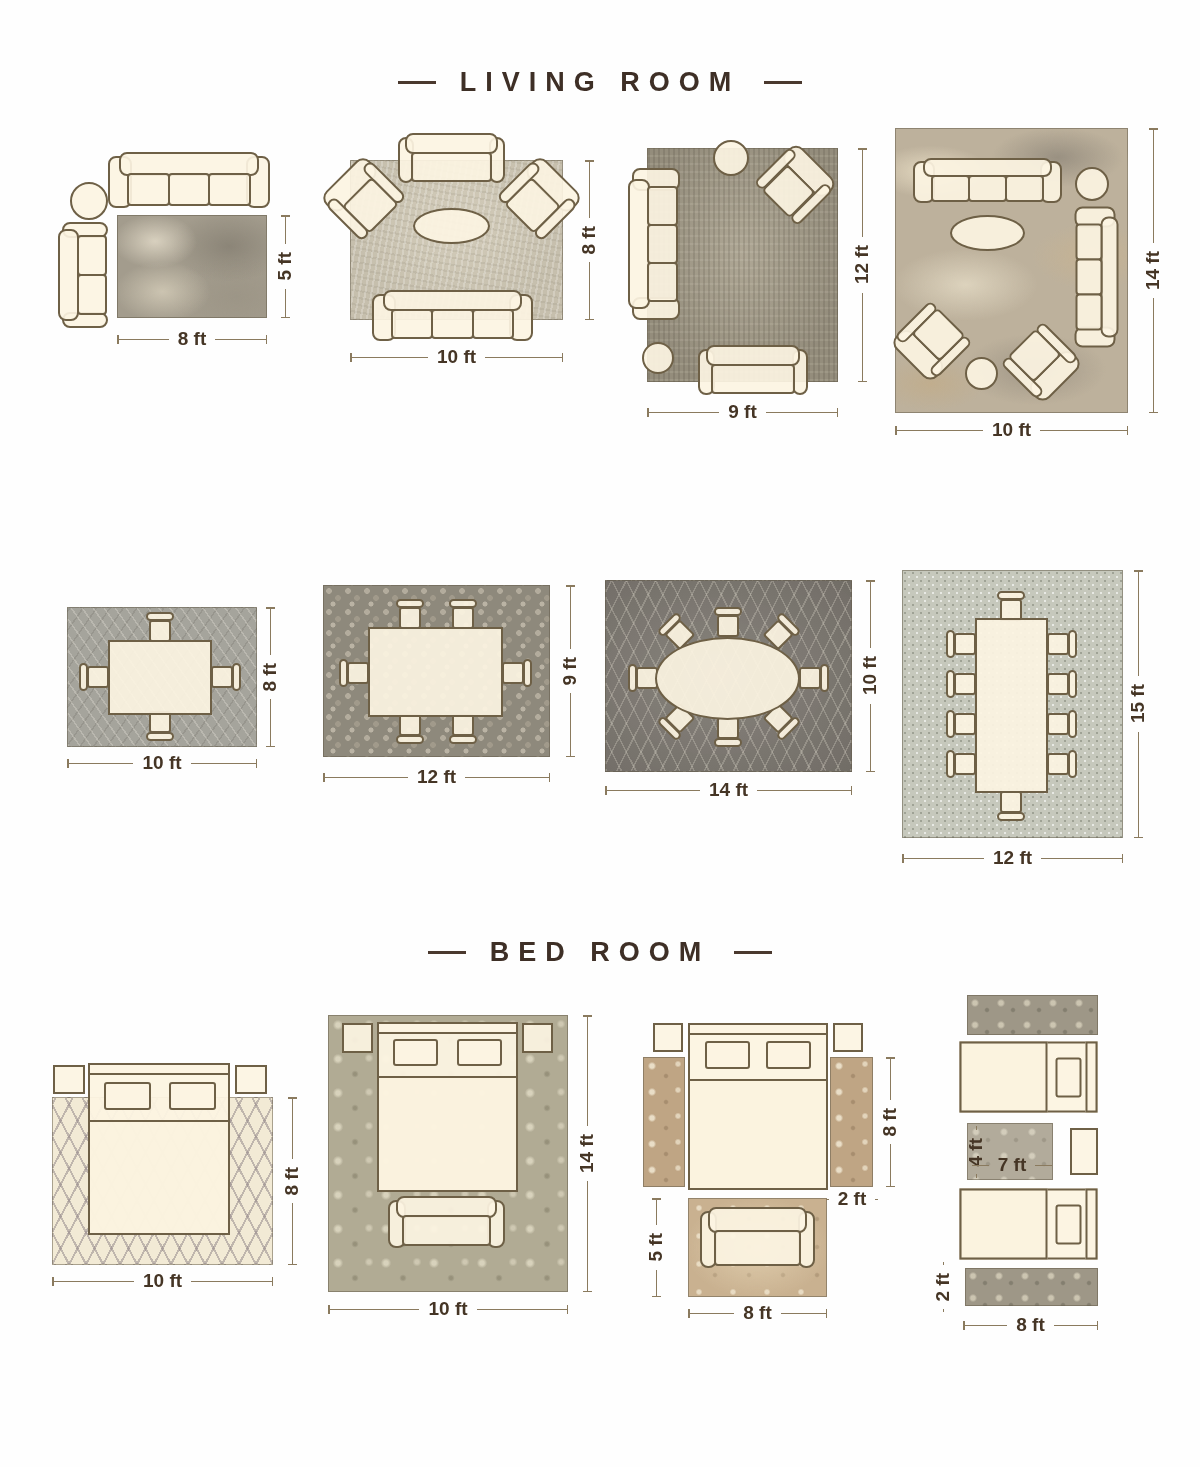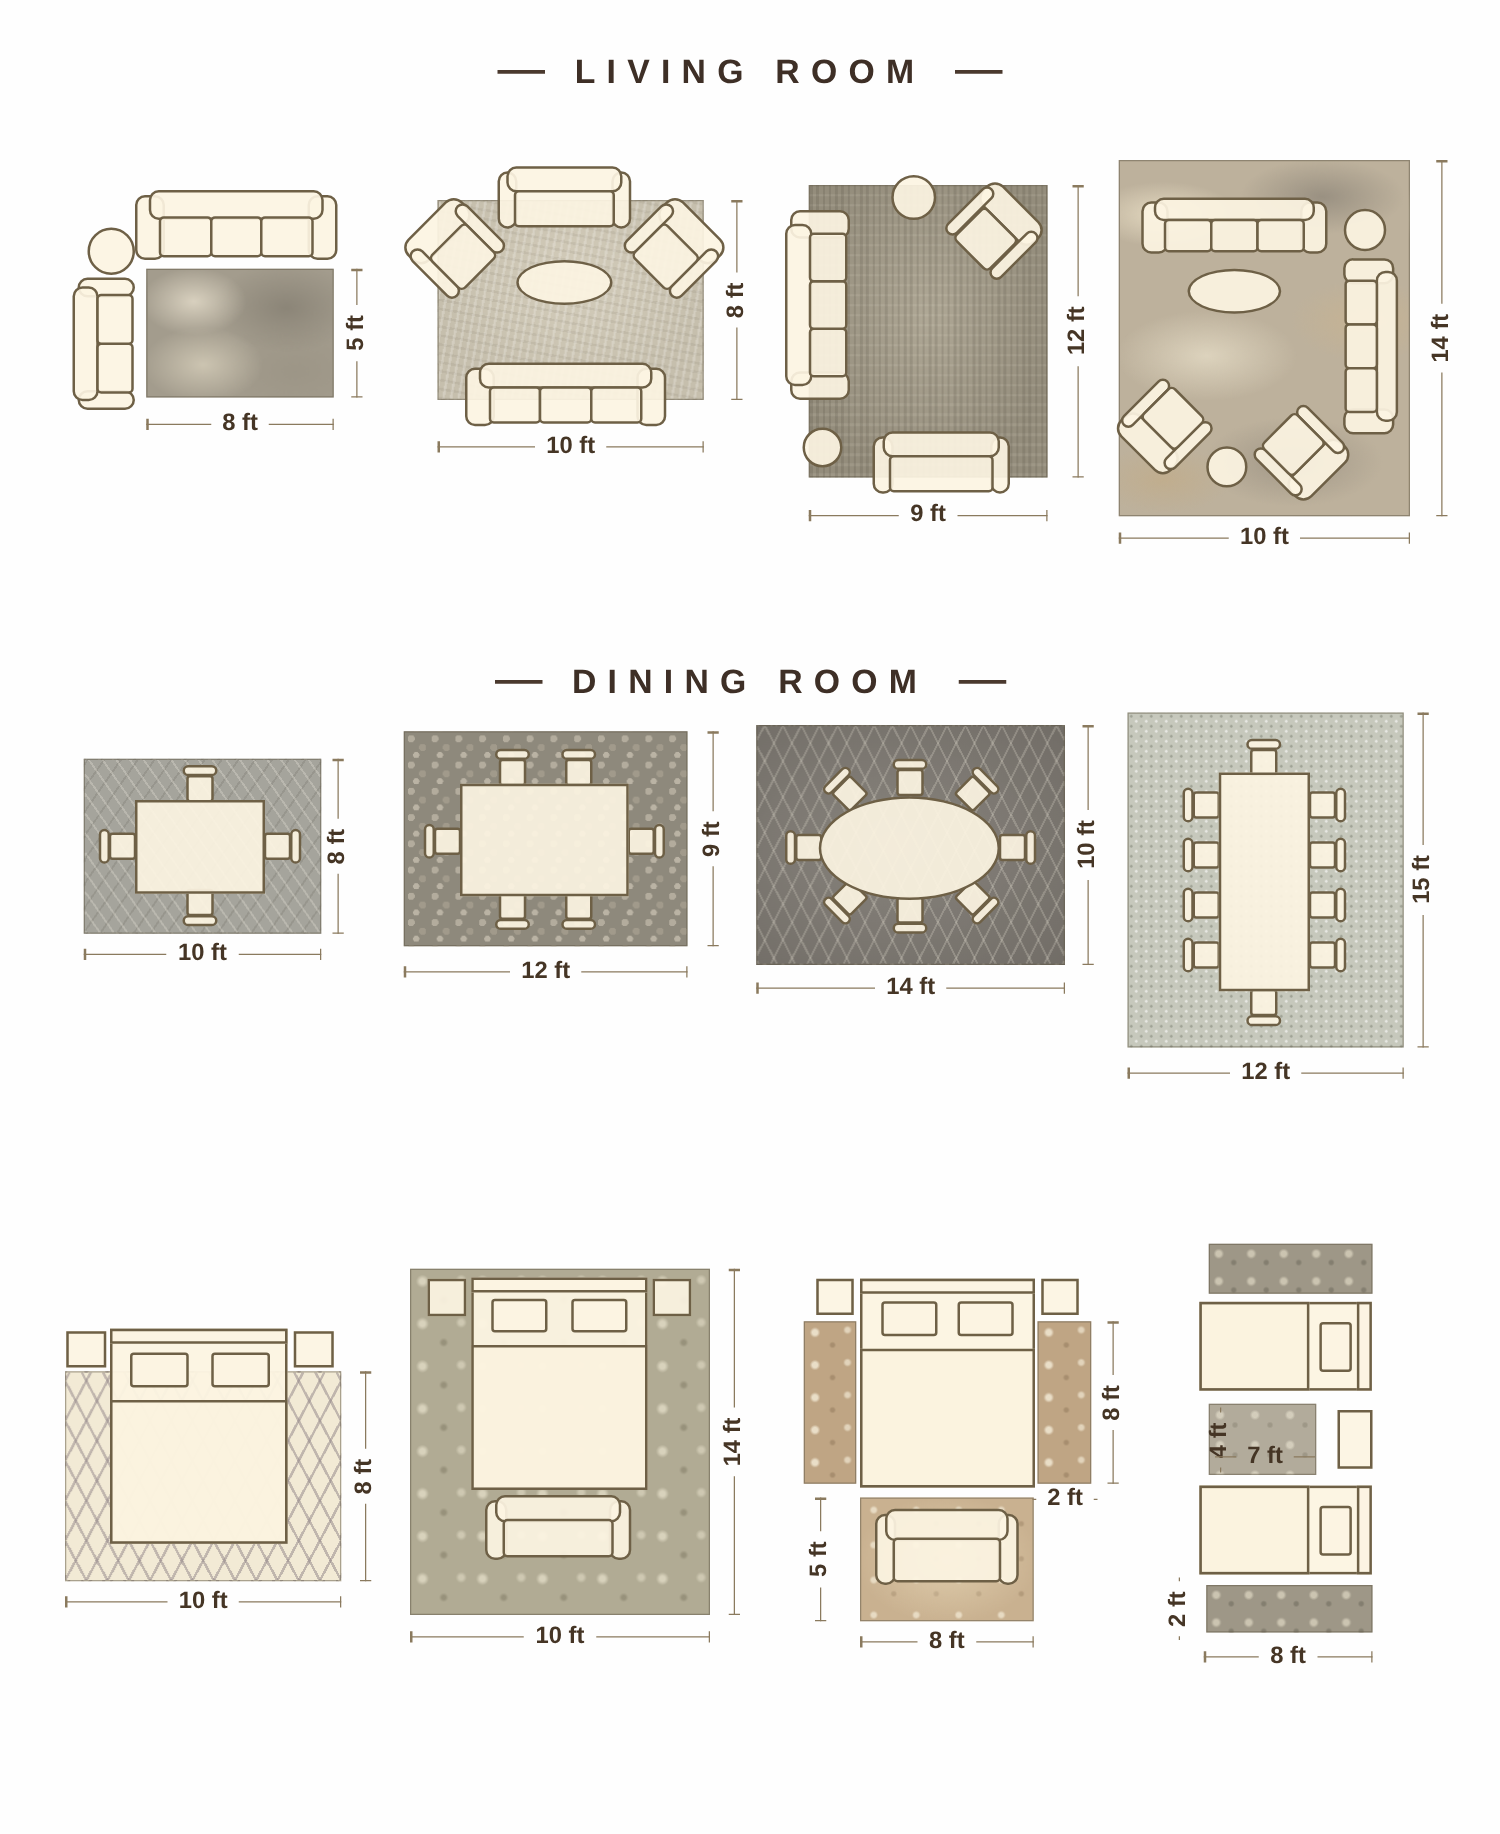--- a/index.html
+++ b/index.html
@@ -112,21 +112,21 @@
   .dim-v .ln{width:0;flex:1;border-left:1.5px solid #8a7a5e;position:relative;}
   .dim-v.capped .ln.t::before{content:"";position:absolute;top:0;left:-4.5px;height:1.5px;width:9px;background:#8a7a5e;}
   .dim-v.capped .ln.b::after{content:"";position:absolute;bottom:0;left:-4.5px;height:1.5px;width:9px;background:#8a7a5e;}
   .dim-v .txt{writing-mode:vertical-rl;transform:rotate(180deg);padding:8px 0;white-space:nowrap;}
 </style>
 </head>
 <body>
 
 <div id="canvas">
 
-  <div class="sec-title" style="top:37px;height:40px;">
+  <div class="sec-title" style="top:62px;height:40px;">
     <span class="dash"></span>
     <span class="t">LIVING ROOM</span>
     <span class="dash"></span>
   </div>
 
   <div class="rug t-lr1" style="left:117px;top:215px;width:150px;height:103px;"></div>
   <div class="sofa" style="left:108px;top:152px;width:162px;height:56px;">
     <div class="f arm-l"></div>
       <div class="f arm-r"></div>
       <div class="f back"></div>
@@ -278,25 +278,20 @@
     <span class="ln l"></span>
       <span class="txt">10 ft</span>
       <span class="ln r"></span>
   </div>
   <div class="dim-v capped" style="left:1140px;top:128px;height:285px;">
     <span class="ln t"></span>
       <span class="txt">14 ft</span>
       <span class="ln b"></span>
   </div>
 
-  <div class="sec-title" style="top:525px;height:40px;">
-    <span class="dash"></span>
-    <span class="t">DINING ROOM</span>
-    <span class="dash"></span>
-  </div>
 
   <div class="rug t-d1" style="left:67px;top:607px;width:190px;height:140px;"></div>
   <div class="dchair" style="left:146px;top:612px;">
       <div class="f cback"></div>
       <div class="f cseat"></div>
     </div>
   <div class="dchair" style="left:146px;top:711px;transform:rotate(180deg);">
       <div class="f cback"></div>
       <div class="f cseat"></div>
     </div>
@@ -448,20 +443,25 @@
     <span class="ln l"></span>
       <span class="txt">12 ft</span>
       <span class="ln r"></span>
   </div>
   <div class="dim-v capped" style="left:1125px;top:570px;height:268px;">
     <span class="ln t"></span>
       <span class="txt">15 ft</span>
       <span class="ln b"></span>
   </div>
 
+  <div class="sec-title" style="top:932px;height:40px;">
+    <span class="dash"></span>
+    <span class="t">BED ROOM</span>
+    <span class="dash"></span>
+  </div>
 
   <div class="rug t-b1" style="left:52px;top:1097px;width:221px;height:168px;"></div>
   <div class="f abs" style="left:53px;top:1065px;width:32px;height:29px;"></div>
   <div class="f abs" style="left:235px;top:1065px;width:32px;height:29px;"></div>
   <div class="bed" style="left:88px;top:1063px;width:142px;height:172px;">
     <div class="hb"></div>
     <div class="pl" style="left:14px;top:17px;width:47px;height:28px;"></div>
     <div class="pl" style="left:79px;top:17px;width:47px;height:28px;"></div>
     <div class="bl" style="top:55px;"></div>
   </div>

